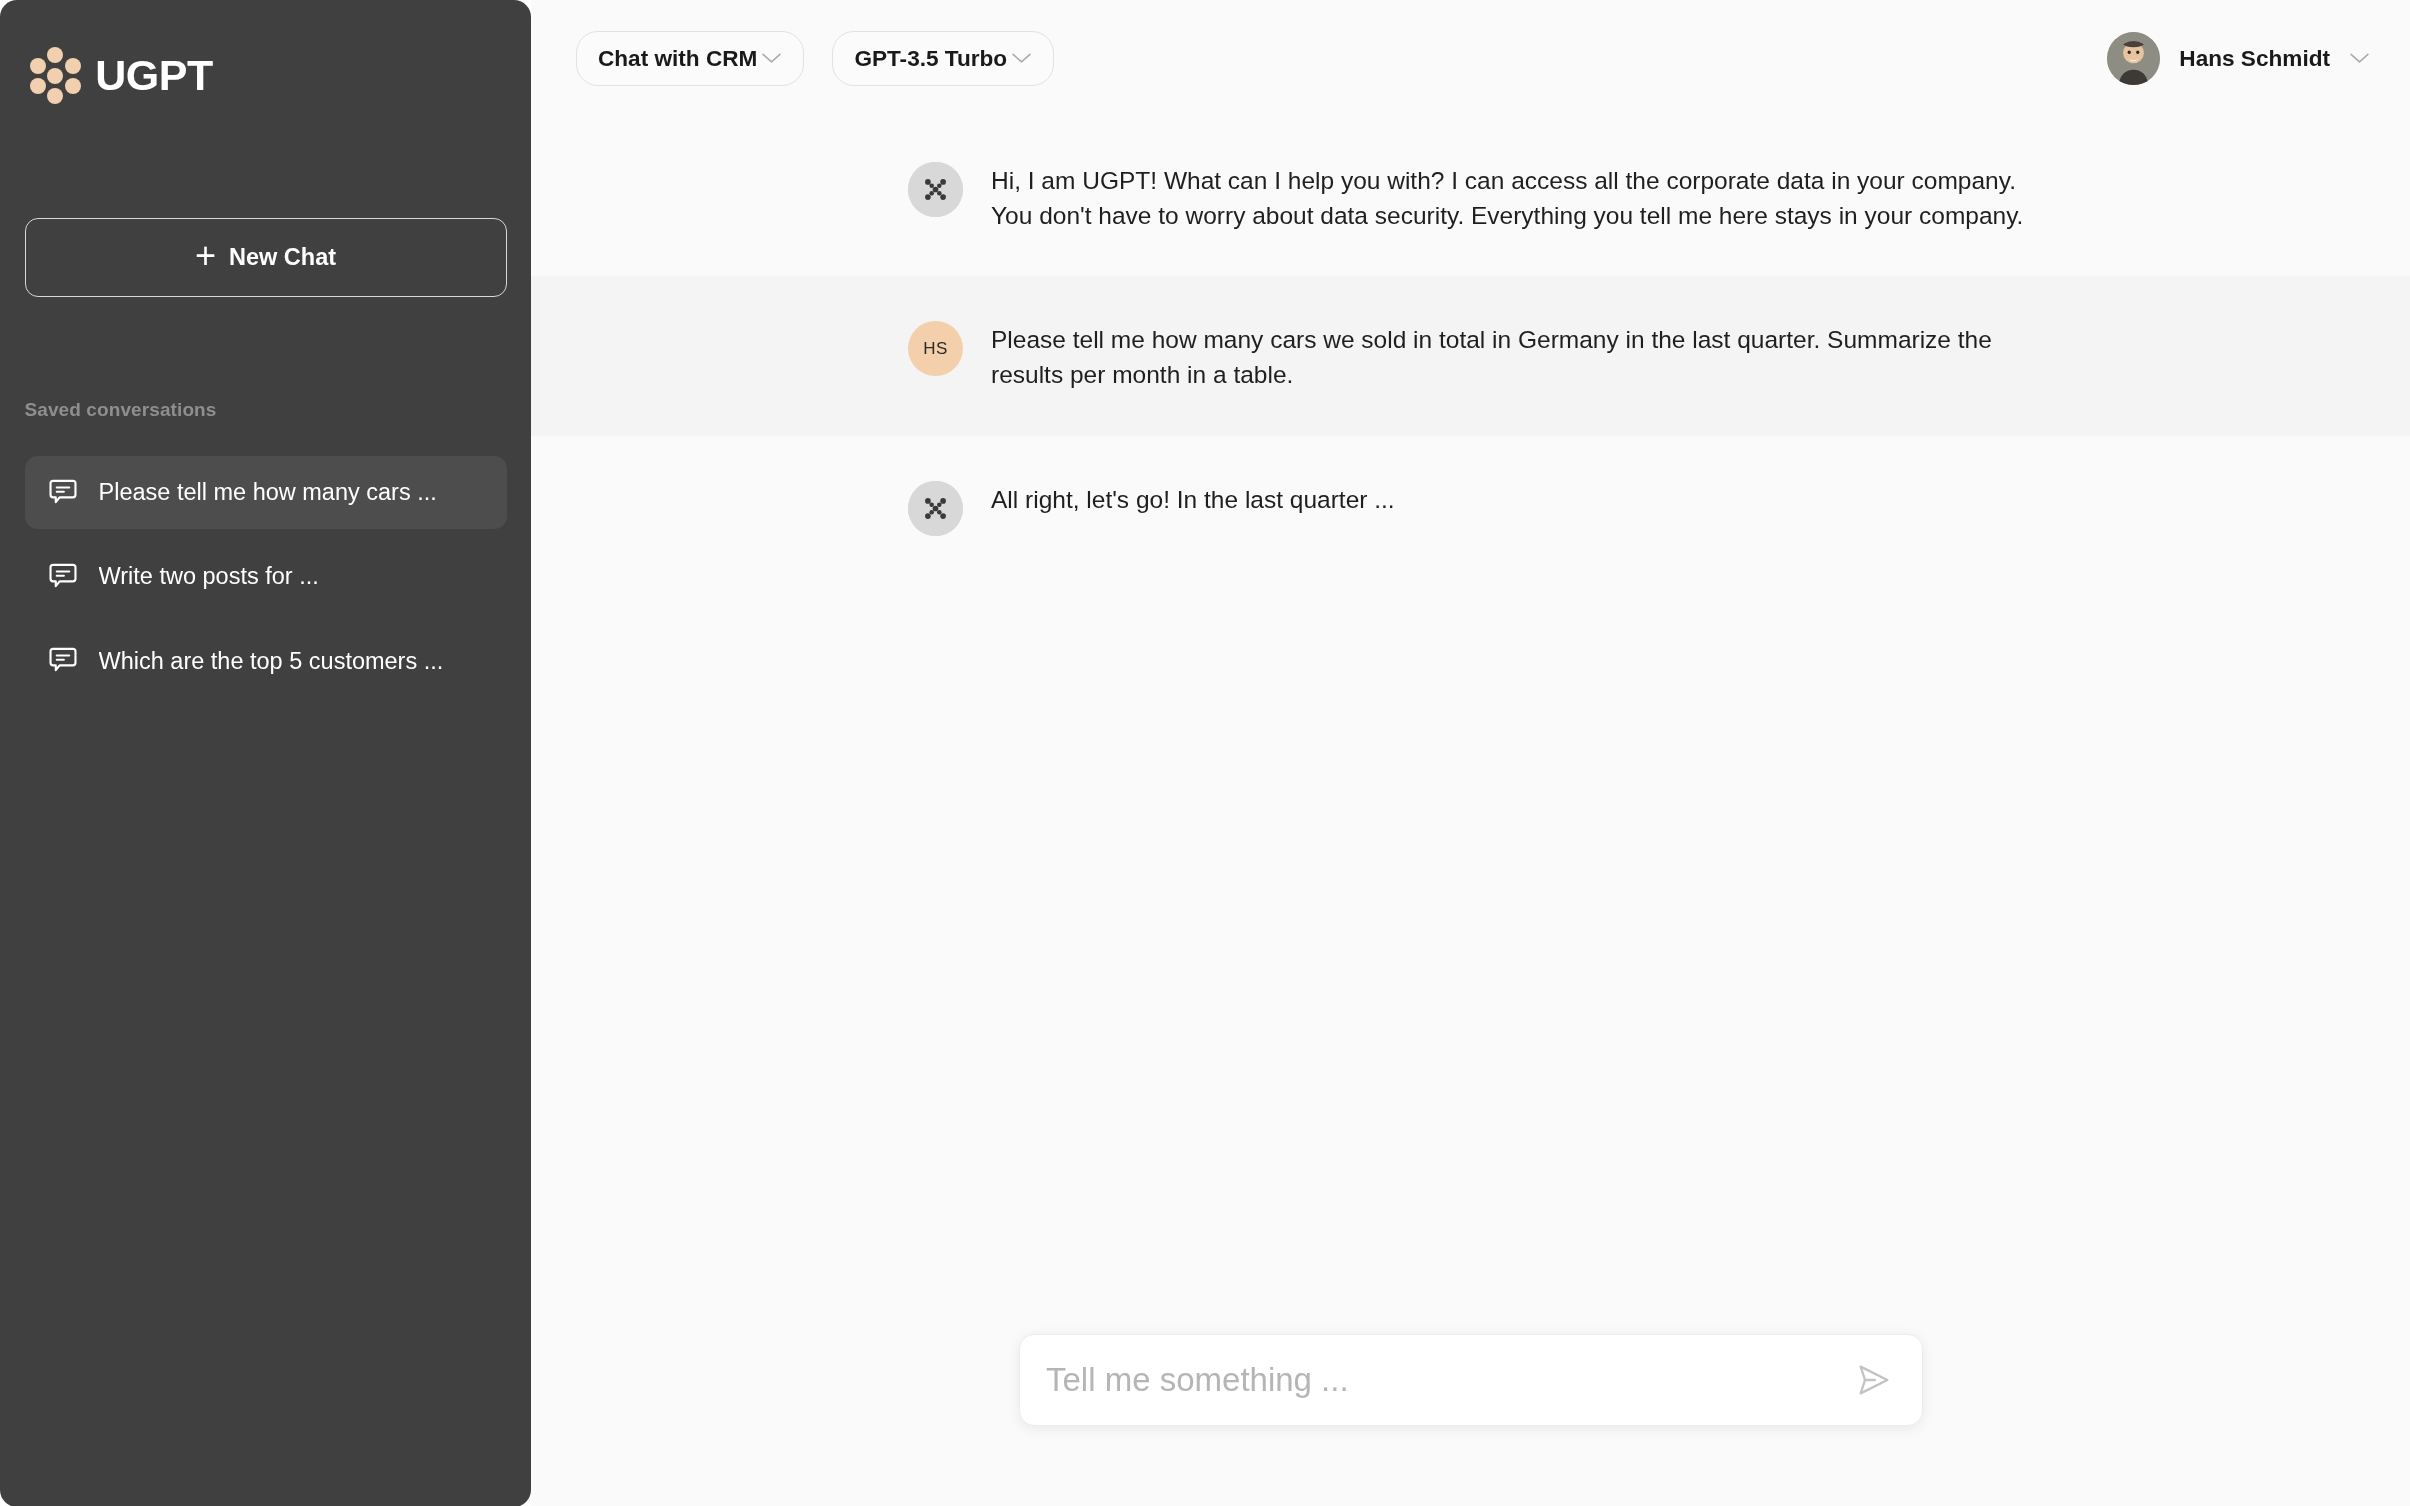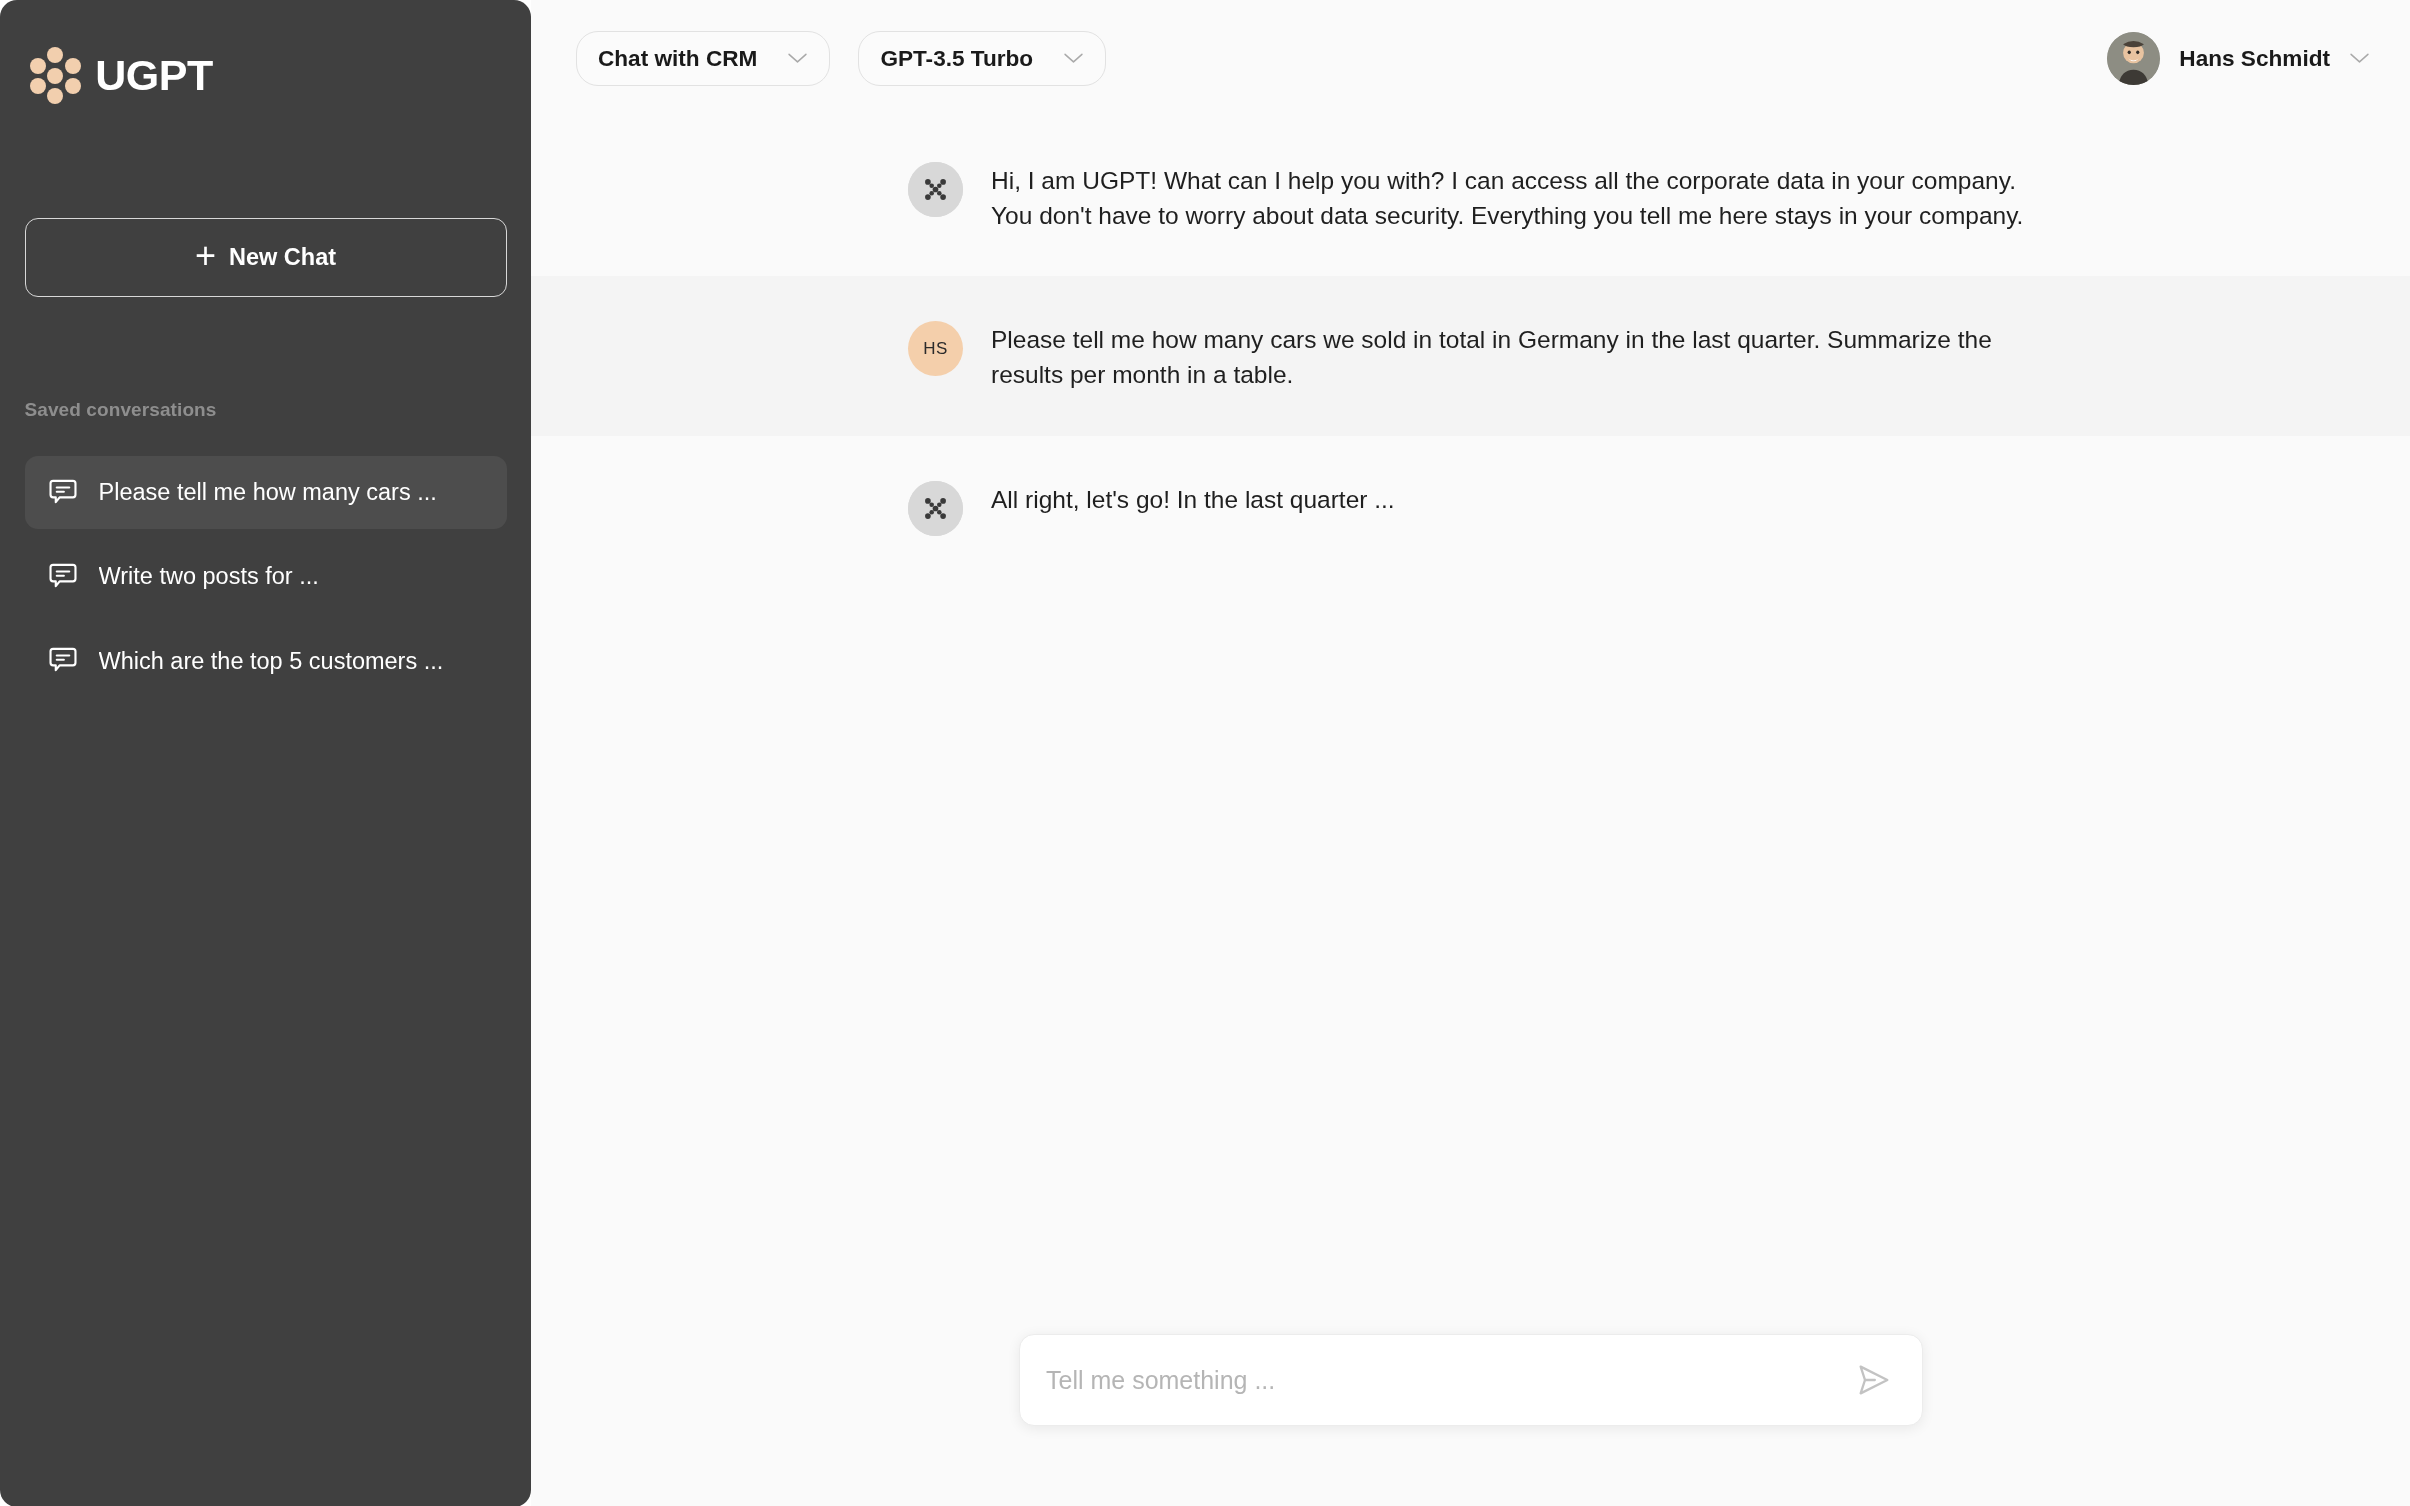--- a/index.html
+++ b/index.html
@@ -81,21 +81,21 @@
     flex: 1; height: 1507px; position: relative;
     background: #fafafa; display: flex; flex-direction: column;
   }
   .topbar {
     height: 117px; flex: 0 0 117px;
     display: flex; align-items: center;
     padding: 0 41px 0 45px; background: #fafafa;
     position: relative;
   }
   .pill {
-    display: inline-flex; align-items: center; gap: 30px;
+    display: inline-flex; align-items: center; gap: 4px;
     height: 55px; padding: 0 21px;
     border: 1.3px solid #e2e2e2; border-radius: 22px;
     background: #fbfbfb; cursor: pointer; margin-right: 28px;
   }
   .pill-label { font-size: 22.6px; font-weight: 700; color: #1a1a1a; white-space: nowrap; }
   .chevron { width: 21px; height: 12.2px; display: block; }
   .user-area {
     margin-left: auto; display: flex; align-items: center; gap: 19px;
     cursor: pointer;
   }
@@ -140,21 +140,21 @@
     width: 904px; height: 92px;
     background: #ffffff; border-radius: 15px;
     border: 0.9px solid #ececec;
     box-shadow: 0 2.8px 13px rgba(0,0,0,0.07);
     display: flex; align-items: center;
     padding: 0 28px 0 26px;
   }
   .composer input {
     flex: 1; border: none; outline: none; background: transparent;
     font-family: "Liberation Sans", sans-serif;
-    font-size: 25px; color: #1f1f1f;
+    font-size: 33px; color: #1f1f1f;
   }
   .composer input::placeholder { color: #b5b5b5; }
   .send-icon { width: 40px; height: 40px; display: block; cursor: pointer; flex: 0 0 40px; }
 </style>
 </head>
 <body>
 
 <div class="app">
 
   <aside class="sidebar">

